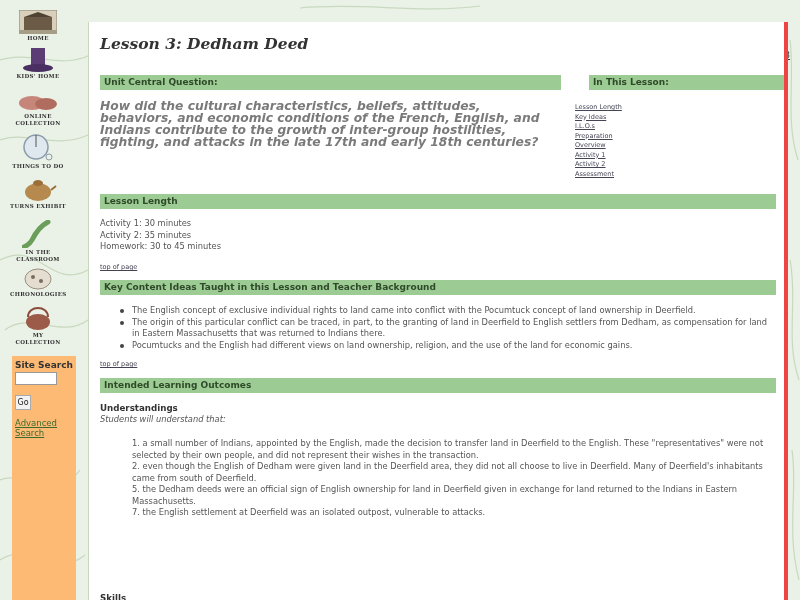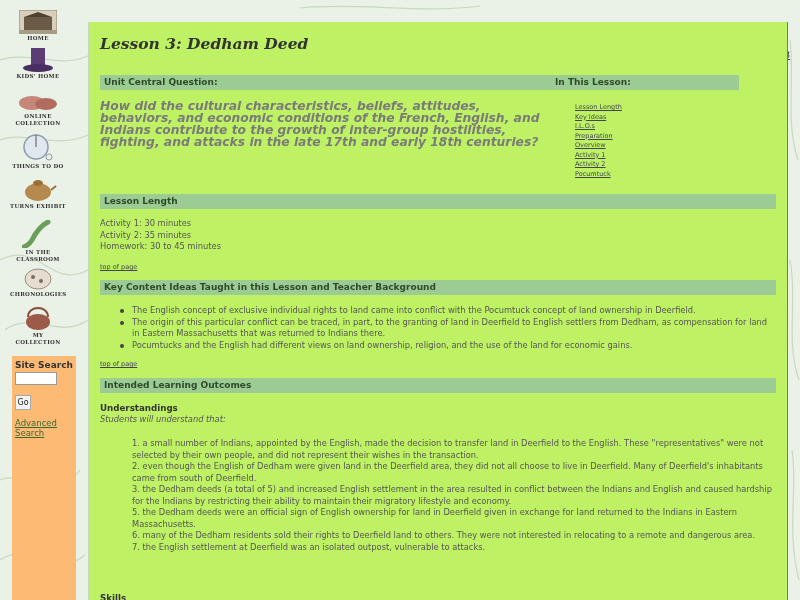--- a/index.html
+++ b/index.html
@@ -46,34 +46,34 @@
       position: absolute; left: 88px; top: 0; width: 712px; height: 22px; z-index: 1; margin-top: 39px;
     }
     .breadcrumb { position: absolute; left: 0; top: 11px; font-size: 8.5px; color: #3d6b2e; }
     .breadcrumb a { color: #3d6b2e; text-decoration: underline; }
     .lessons-nav { position: absolute; right: 10px; top: 11px; font-size: 8.5px; color: #444; }
     .lessons-nav a { color: #333; text-decoration: underline; }
     .lessons-nav .cur { text-decoration: none; }
 
     .main {
       position: absolute; left: 88px; top: 22px; width: 700px; height: 578px;
-      background: #bef264; border-left: 1px solid #c9d8bd; border-right: 1px solid #ef4444;
+      background: #ffffff; border-left: 1px solid #c9d8bd; border-right: 4px solid #ef4444;
       z-index: 1; overflow: hidden;
     }
     .page-title {
       position: absolute; left: 11px; top: 12px;
       font-family: "DejaVu Serif", "Liberation Serif", serif; font-style: italic;
       font-size: 15.5px; color: #333;
     }
     .bar {
       background: #9ccb94; color: #2f4a29; font-weight: bold; font-size: 9px;
       height: 15px; line-height: 15px; padding-left: 4px; position: absolute;
     }
     .ucq-bar { left: 11px; top: 53px; width: 461px; }
-    .itl-bar { left: 462px; top: 53px; width: 188px; }
+    .itl-bar { left: 500px; top: 53px; width: 210px; }
     .ucq-text {
       position: absolute; left: 11px; top: 78px; width: 455px;
       font-style: italic; font-size: 12.3px; line-height: 12px; color: #7a7a7a; font-weight: bold;
     }
     .itl-links { position: absolute; left: 486px; top: 81px; }
     .itl-links a {
       display: block; font-size: 6.5px; line-height: 9.5px; color: #445; text-decoration: underline;
     }
     .ll-bar { left: 11px; top: 172px; width: 676px; }
     .ll-text { position: absolute; left: 11px; top: 196px; font-size: 8.3px; line-height: 11.7px; color: #555; }
@@ -203,21 +203,21 @@
   <p class="ucq-text">How did the cultural characteristics, beliefs, attitudes, behaviors, and economic conditions of the French, English, and Indians contribute to the growth of inter-group hostilities, fighting, and attacks in the late 17th and early 18th centuries?</p>
 
   <div class="itl-links">
     <a>Lesson Length</a>
     <a>Key Ideas</a>
     <a>I.L.O.s</a>
     <a>Preparation</a>
     <a>Overview</a>
     <a>Activity 1</a>
     <a>Activity 2</a>
-    <a>Pocumtuck</a>
+    <a>Assessment</a>
   </div>
 
   <div class="bar ll-bar">Lesson Length</div>
   <div class="ll-text">
     <div>Activity 1: 30 minutes</div>
     <div>Activity 2: 35 minutes</div>
     <div>Homework: 30 to 45 minutes</div>
   </div>
   <a class="top-link" style="top:241px">top of page</a>
 
@@ -228,19 +228,17 @@
     <li>Pocumtucks and the English had different views on land ownership, religion, and the use of the land for economic gains.</li>
   </ul>
   <a class="top-link" style="top:338px">top of page</a>
 
   <div class="bar ilo-bar">Intended Learning Outcomes</div>
   <div class="und-title">Understandings</div>
   <div class="und-sub">Students will understand that:</div>
   <div class="und-list">
     <div>1. a small number of Indians, appointed by the English, made the decision to transfer land in Deerfield to the English. These "representatives" were not selected by their own people, and did not represent their wishes in the transaction.</div>
     <div>2. even though the English of Dedham were given land in the Deerfield area, they did not all choose to live in Deerfield. Many of Deerfield's inhabitants came from south of Deerfield.</div>
-    <div>3. the Dedham deeds (a total of 5) and increased English settlement in the area resulted in conflict between the Indians and English and caused hardship for the Indians by restricting their ability to maintain their migratory lifestyle and economy.</div>
     <div>5. the Dedham deeds were an official sign of English ownership for land in Deerfield given in exchange for land returned to the Indians in Eastern Massachusetts.</div>
-    <div>6. many of the Dedham residents sold their rights to Deerfield land to others. They were not interested in relocating to a remote and dangerous area.</div>
     <div>7. the English settlement at Deerfield was an isolated outpost, vulnerable to attacks.</div>
   </div>
   <div class="skills-title">Skills</div>
 </main>
 
 </body></html>

